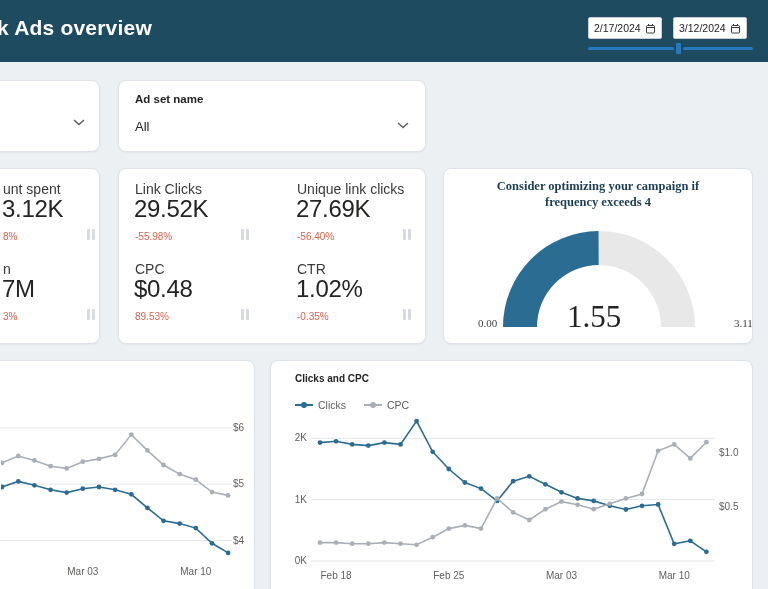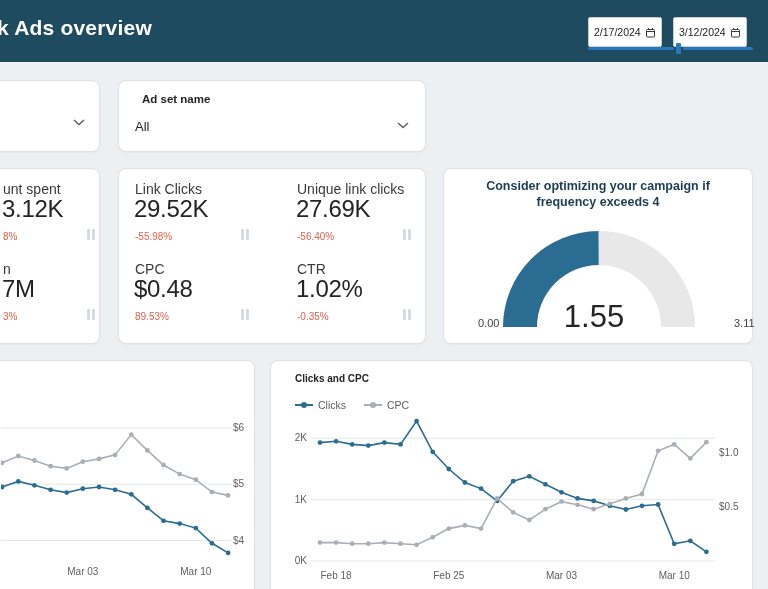--- a/index.html
+++ b/index.html
@@ -1,20 +1,20 @@
 <!DOCTYPE html>
 <html><head>
 <meta charset="utf-8">
 <style>
   html,body{margin:0;padding:0;background:#dfe4e8;}
   #canvas{position:relative;width:768px;height:589px;overflow:hidden;background:#edf0f3;
           font-family:"Liberation Sans",sans-serif;}
   .hdr{position:absolute;left:0;top:0;width:768px;height:62px;background:var(--c-header,#1e4b5f);}
   .title{position:absolute;left:-3px;top:16px;color:#ffffff;font-size:21px;font-weight:600;letter-spacing:.2px;white-space:nowrap;}
-  .datebox{position:absolute;top:17px;width:74px;height:30px;background:#fff;border:1px solid #c8cfd4;border-radius:2px;
+  .datebox{position:absolute;top:17px;width:74px;height:22px;background:#fff;border:1px solid #c8cfd4;border-radius:2px;
            display:flex;align-items:center;justify-content:space-between;padding:0 5px;box-sizing:border-box;
            font-size:10.5px;color:#252423;}
   .slider-seg{position:absolute;height:3px;top:47px;background:var(--c-slider,#2779bd);border-radius:2px;}
   .slider-handle{position:absolute;width:5px;height:11px;top:43px;background:var(--c-slider,#2779bd);border-radius:1px;}
   .card{position:absolute;background:#fff;border:1px solid #dce2e7;border-radius:8px;
         box-shadow:0 1px 2px rgba(0,0,0,.04);box-sizing:border-box;}
   .flt-label{position:absolute;font-size:11.5px;font-weight:700;color:#252423;white-space:nowrap;}
   .flt-value{position:absolute;font-size:13px;color:#252423;white-space:nowrap;}
   .chev{position:absolute;}
   .kpi-label{position:absolute;font-size:14px;color:#3b3a39;white-space:nowrap;}
@@ -67,21 +67,21 @@
     <div class="slider-seg" style="left:683px;width:70px;"></div>
   </div>
 
   <div class="card" style="left:-190px;top:80px;width:290px;height:72px;">
     <svg class="chev" style="right:14px;top:38px;" width="12" height="7" viewBox="0 0 12 7">
       <path d="M1 1 L6 5.5 L11 1" stroke="#605e5c" stroke-width="1.4" fill="none"></path>
     </svg>
   </div>
 
   <div class="card" style="left:118px;top:80px;width:308px;height:72px;">
-    <div class="flt-label" style="left:16px;top:12px;margin-left:7px;">Ad set name</div>
+    <div class="flt-label" style="left:16px;top:12px;">Ad set name</div>
     <div class="flt-value" style="left:16px;top:38px;">All</div>
     <svg class="chev" style="right:16px;top:41px;" width="12" height="7" viewBox="0 0 12 7">
       <path d="M1 1 L6 5.5 L11 1" stroke="#605e5c" stroke-width="1.4" fill="none"></path>
     </svg>
   </div>
 
   <div class="card" style="left:-190px;top:168px;width:290px;height:176px;">
     <div class="kpi-label" style="left:192px;top:12px;">unt spent</div>
     <div class="kpi-value" style="left:191px;top:26px;">3.12K</div>
     <div class="kpi-delta" style="left:192px;top:62px;">8%</div>
@@ -126,21 +126,21 @@
     <div class="mini-icon" style="left:122px;top:140px;">
         <i></i>
         <i></i>
       </div>
     <div class="mini-icon" style="left:284px;top:140px;">
         <i></i>
         <i></i>
       </div>
   </div>
 
-  <div class="card" style="left:443px;top:168px;width:310px;height:176px;">
+  <div class="card" style="left:443px;top:168px;width:310px;height:176px;font-family:Liberation Serif, serif;">
     <div class="gauge-title" style="top:10px;">Consider optimizing your campaign if</div>
     <div class="gauge-title" style="top:26px;">frequency exceeds 4</div>
     <svg id="gauge-svg" style="position:absolute;left:5px;top:54px;" width="300" height="112" viewBox="0 0 300 112">
       <path id="gauge-bg" d="M54.0 104.0 A96 96 0 0 1 246.0 104.0 L212.0 104.0 A62 62 0 0 0 88.0 104.0 Z" fill="#e8e8e8"></path>
       <path id="gauge-fill" d="M54.0 104.0 A96 96 0 0 1 149.5 8.0 L149.7 42.0 A62 62 0 0 0 88.0 104.0 Z" fill="#2b6c92"></path>
     </svg>
     <div class="gauge-minmax" style="left:10px;top:148px;">0.00</div>
     <div class="gauge-minmax" style="left:266px;top:148px;">3.11</div>
     <div class="gauge-value" style="left:80px;top:130px;width:140px;">1.55</div>
   </div>

